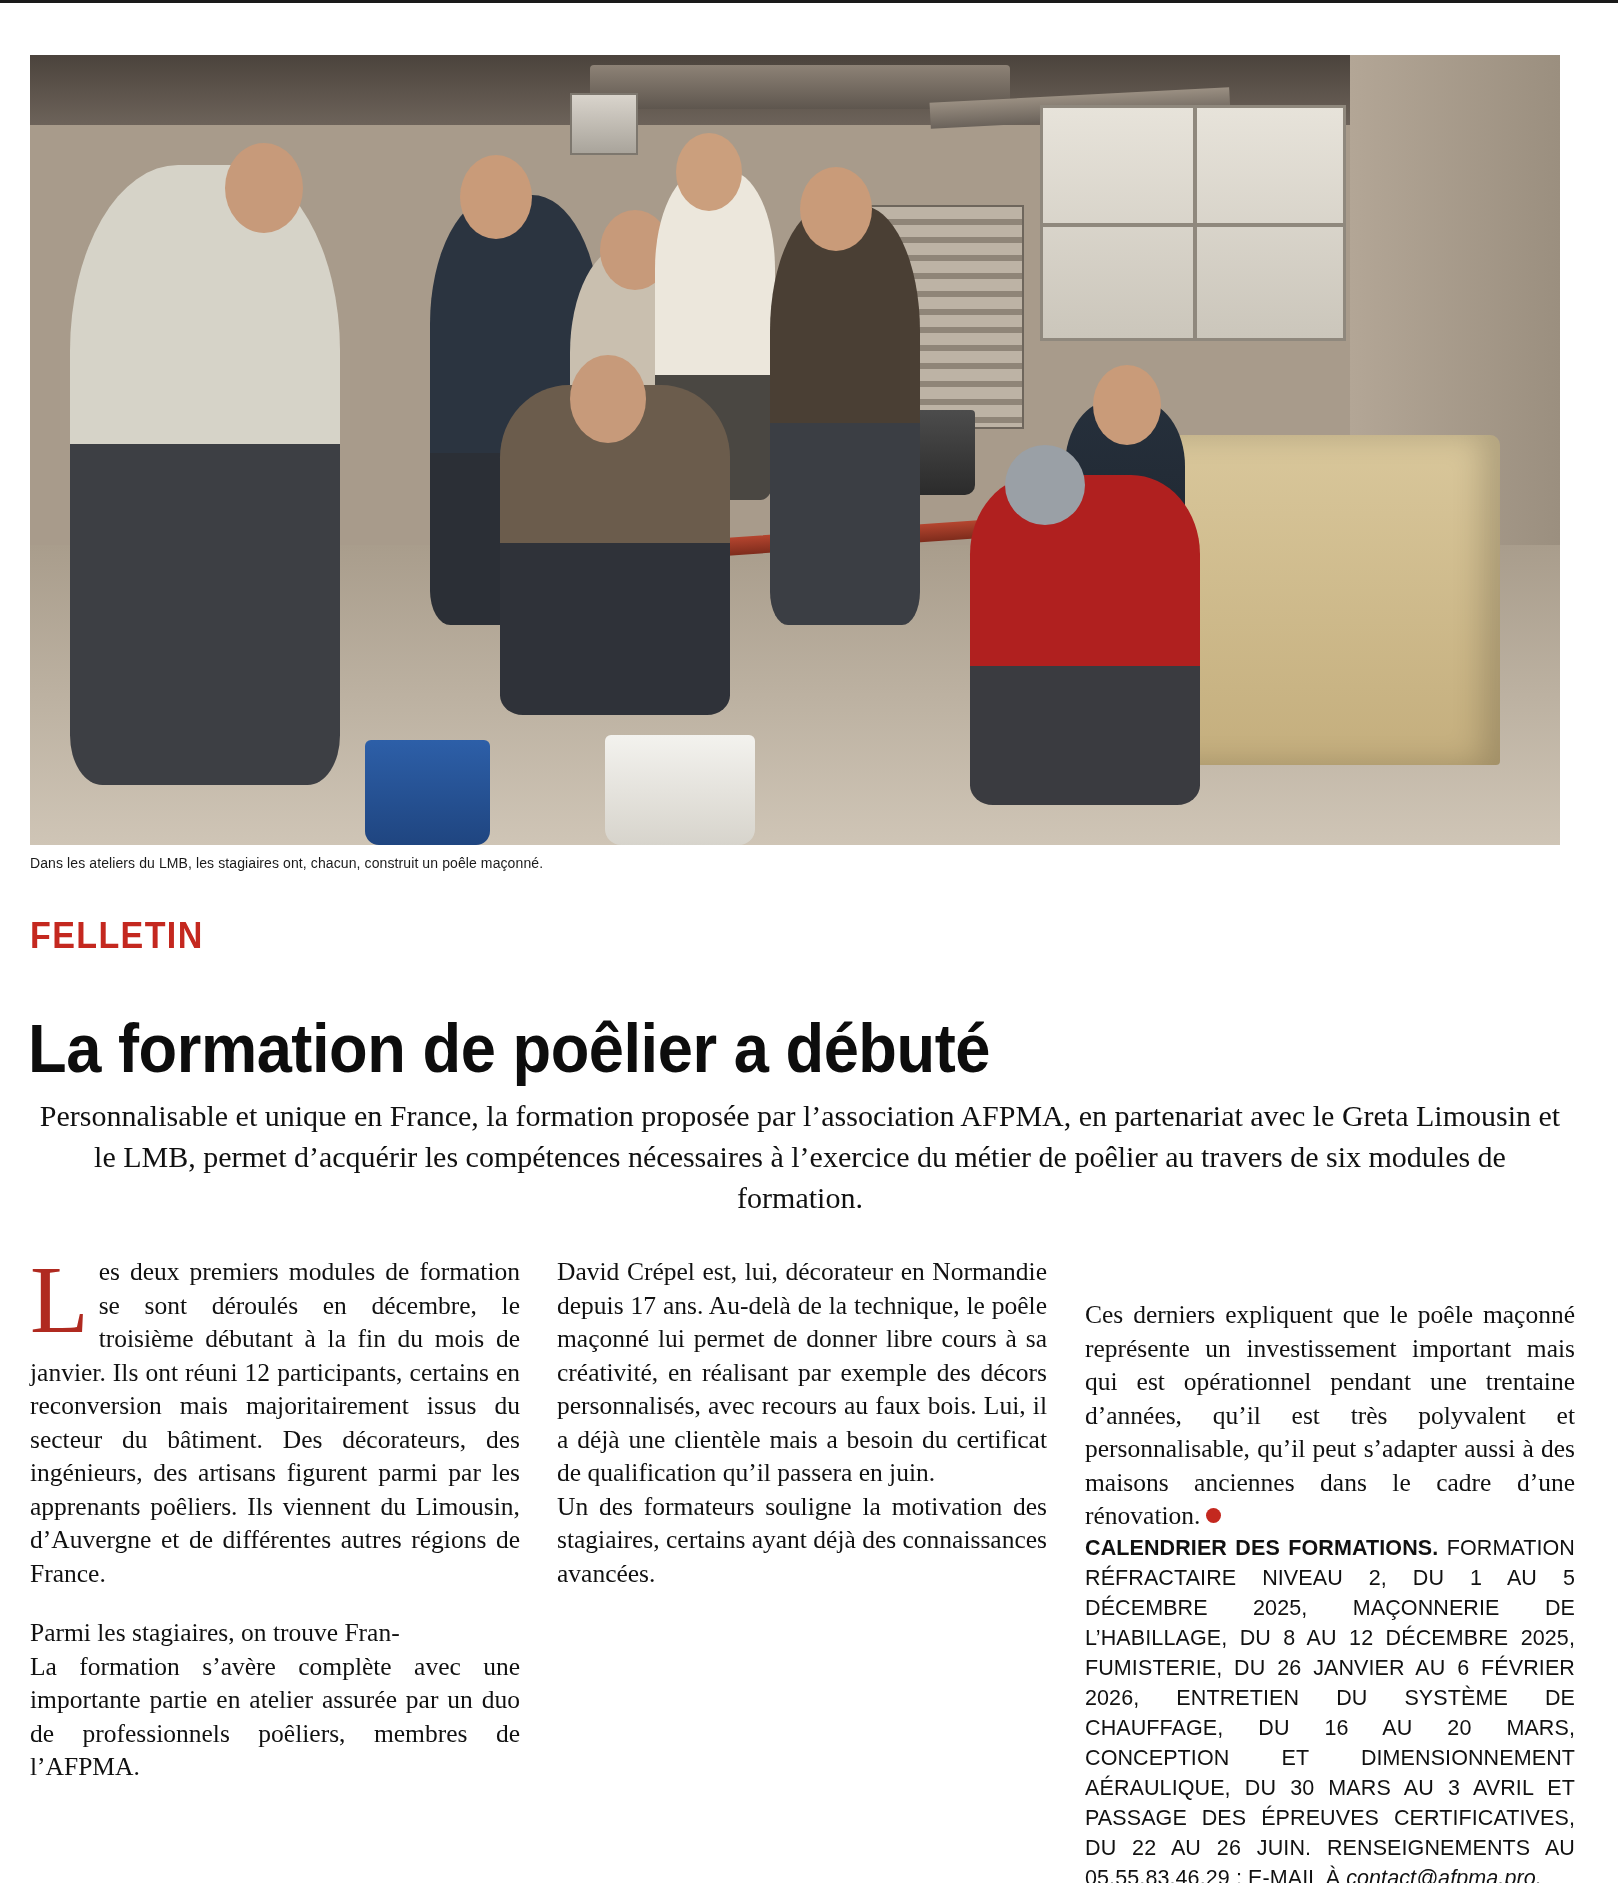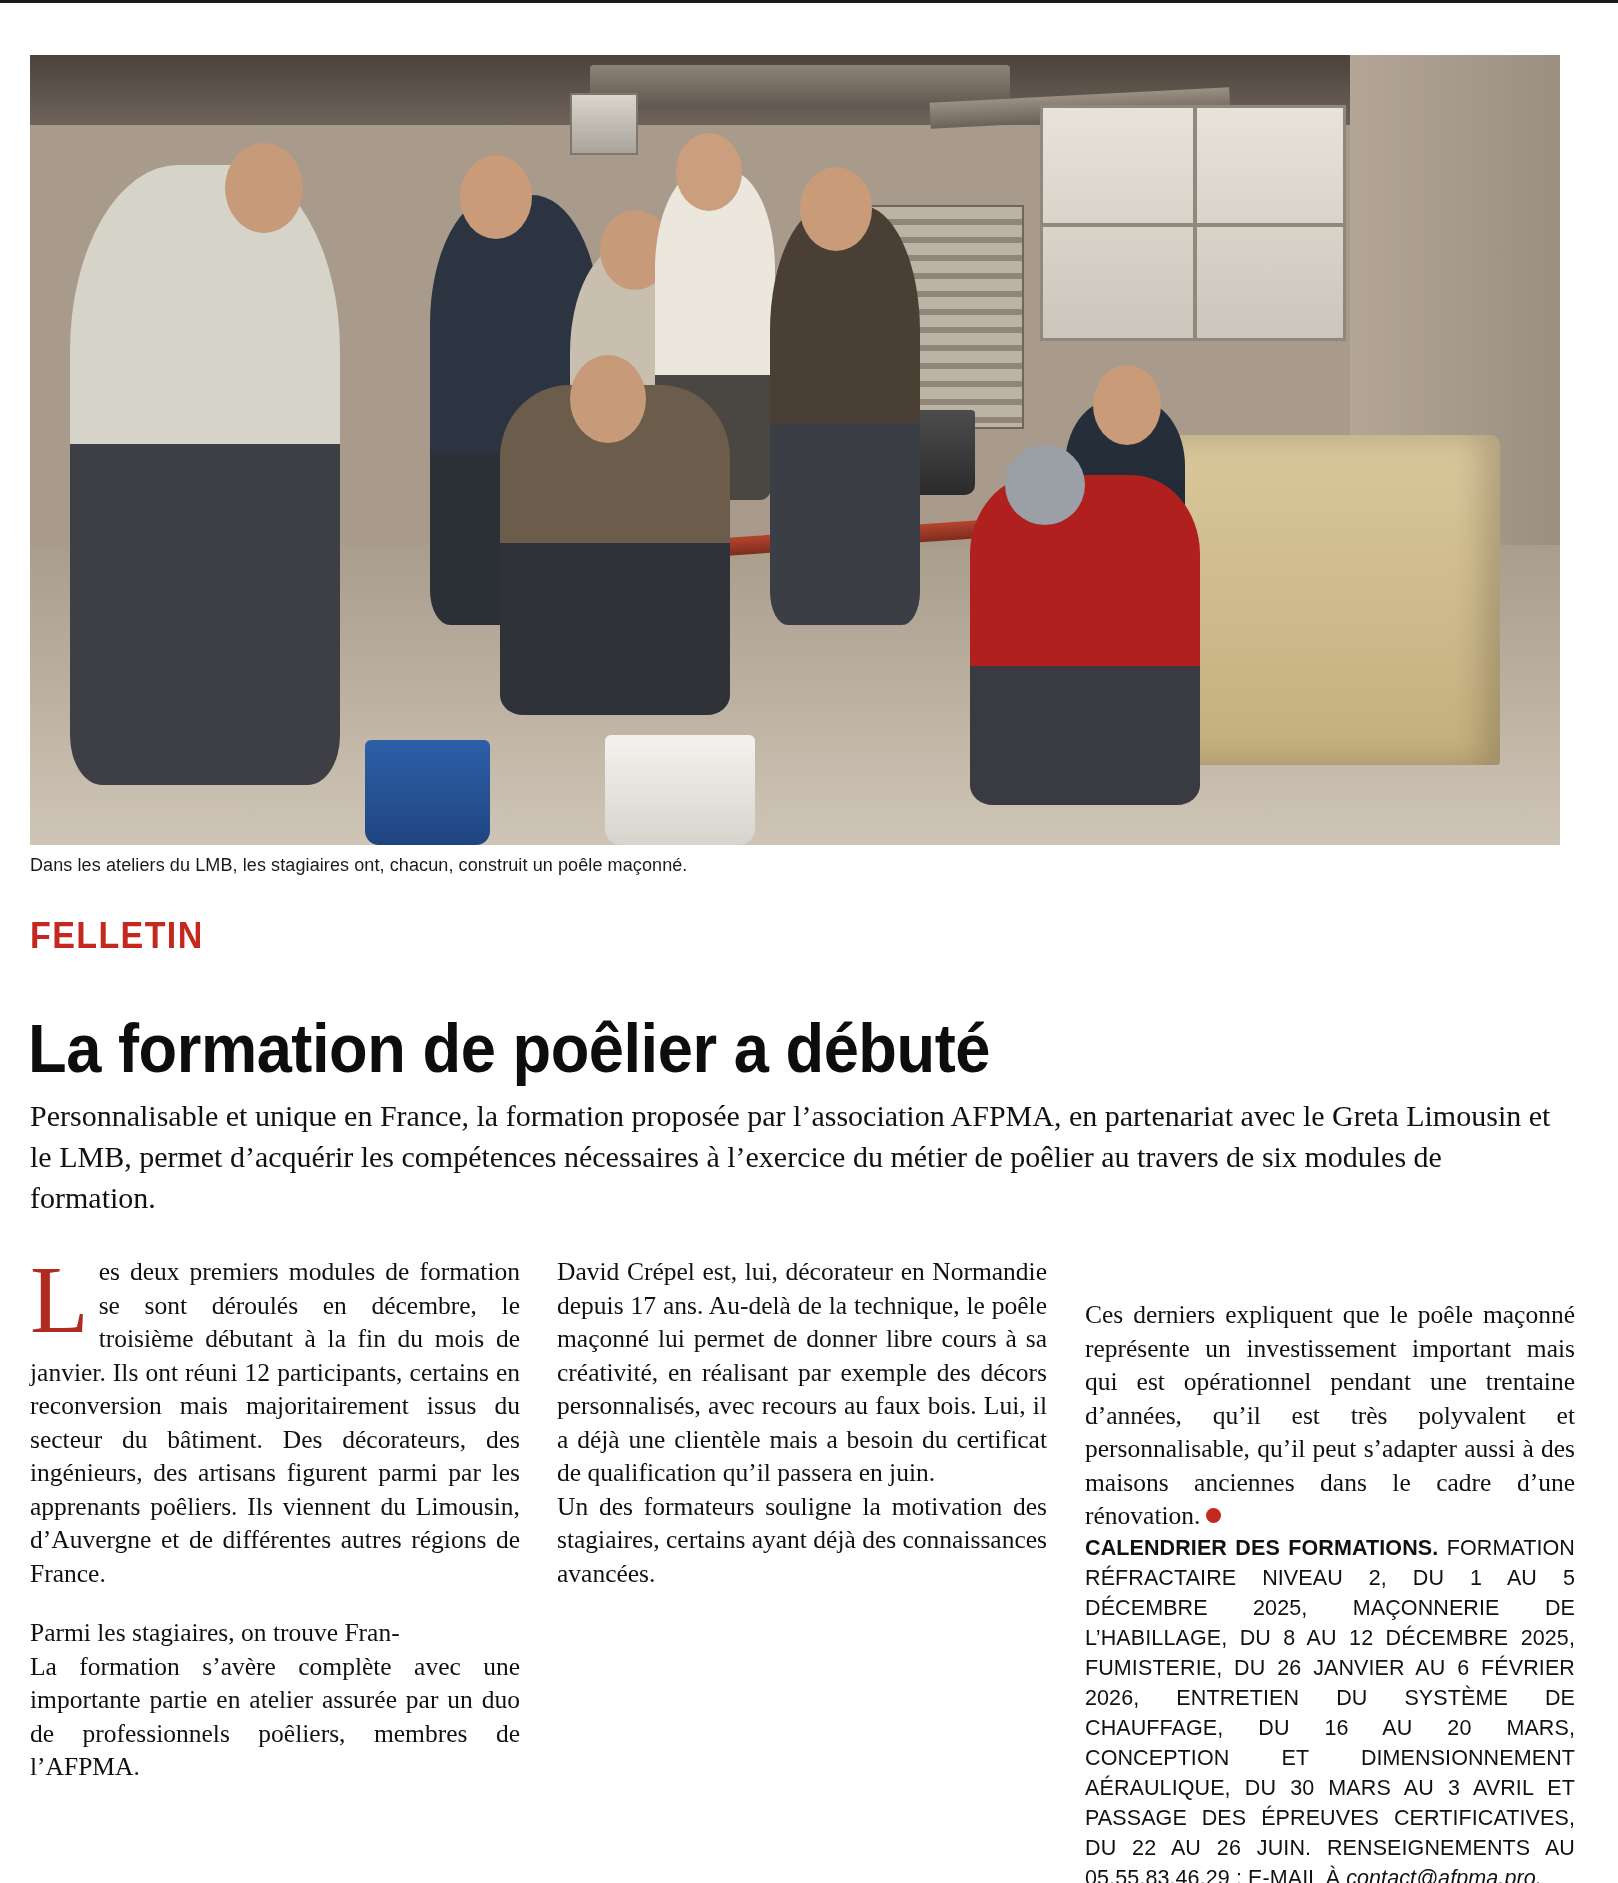--- a/index.html
+++ b/index.html
@@ -150,21 +150,21 @@
   .f8-body { left: 1035px; top: 345px; width: 120px; height: 220px;
     background: linear-gradient(to bottom, #26303c, #1d242d); }
   .f8-head { left: 1063px; top: 310px; width: 68px; height: 80px; background: #c99b79; }
 
   .caption {
     position: absolute;
     left: 30px;
     top: 855px;
     width: 1200px;
     font-family: "Liberation Sans", sans-serif;
-    font-size: 18px;
+    font-size: 14px;
     color: #1a1a1a;
     letter-spacing: 0.1px;
   }
 
   
   .kicker {
     position: absolute;
     left: 30px;
     top: 915px;
     font-family: "Liberation Sans", sans-serif;
@@ -191,20 +191,21 @@
   }
   .standfirst {
     position: absolute;
     left: 30px;
     top: 1095px;
     width: 1540px;
     font-family: "Liberation Serif", serif;
     font-size: 30px;
     line-height: 41px;
     color: #111;
+    text-align: center;
   }
 
   
   .columns {
     position: absolute;
     left: 30px;
     top: 1255px;
     width: 1545px;
     height: 620px;
   }

